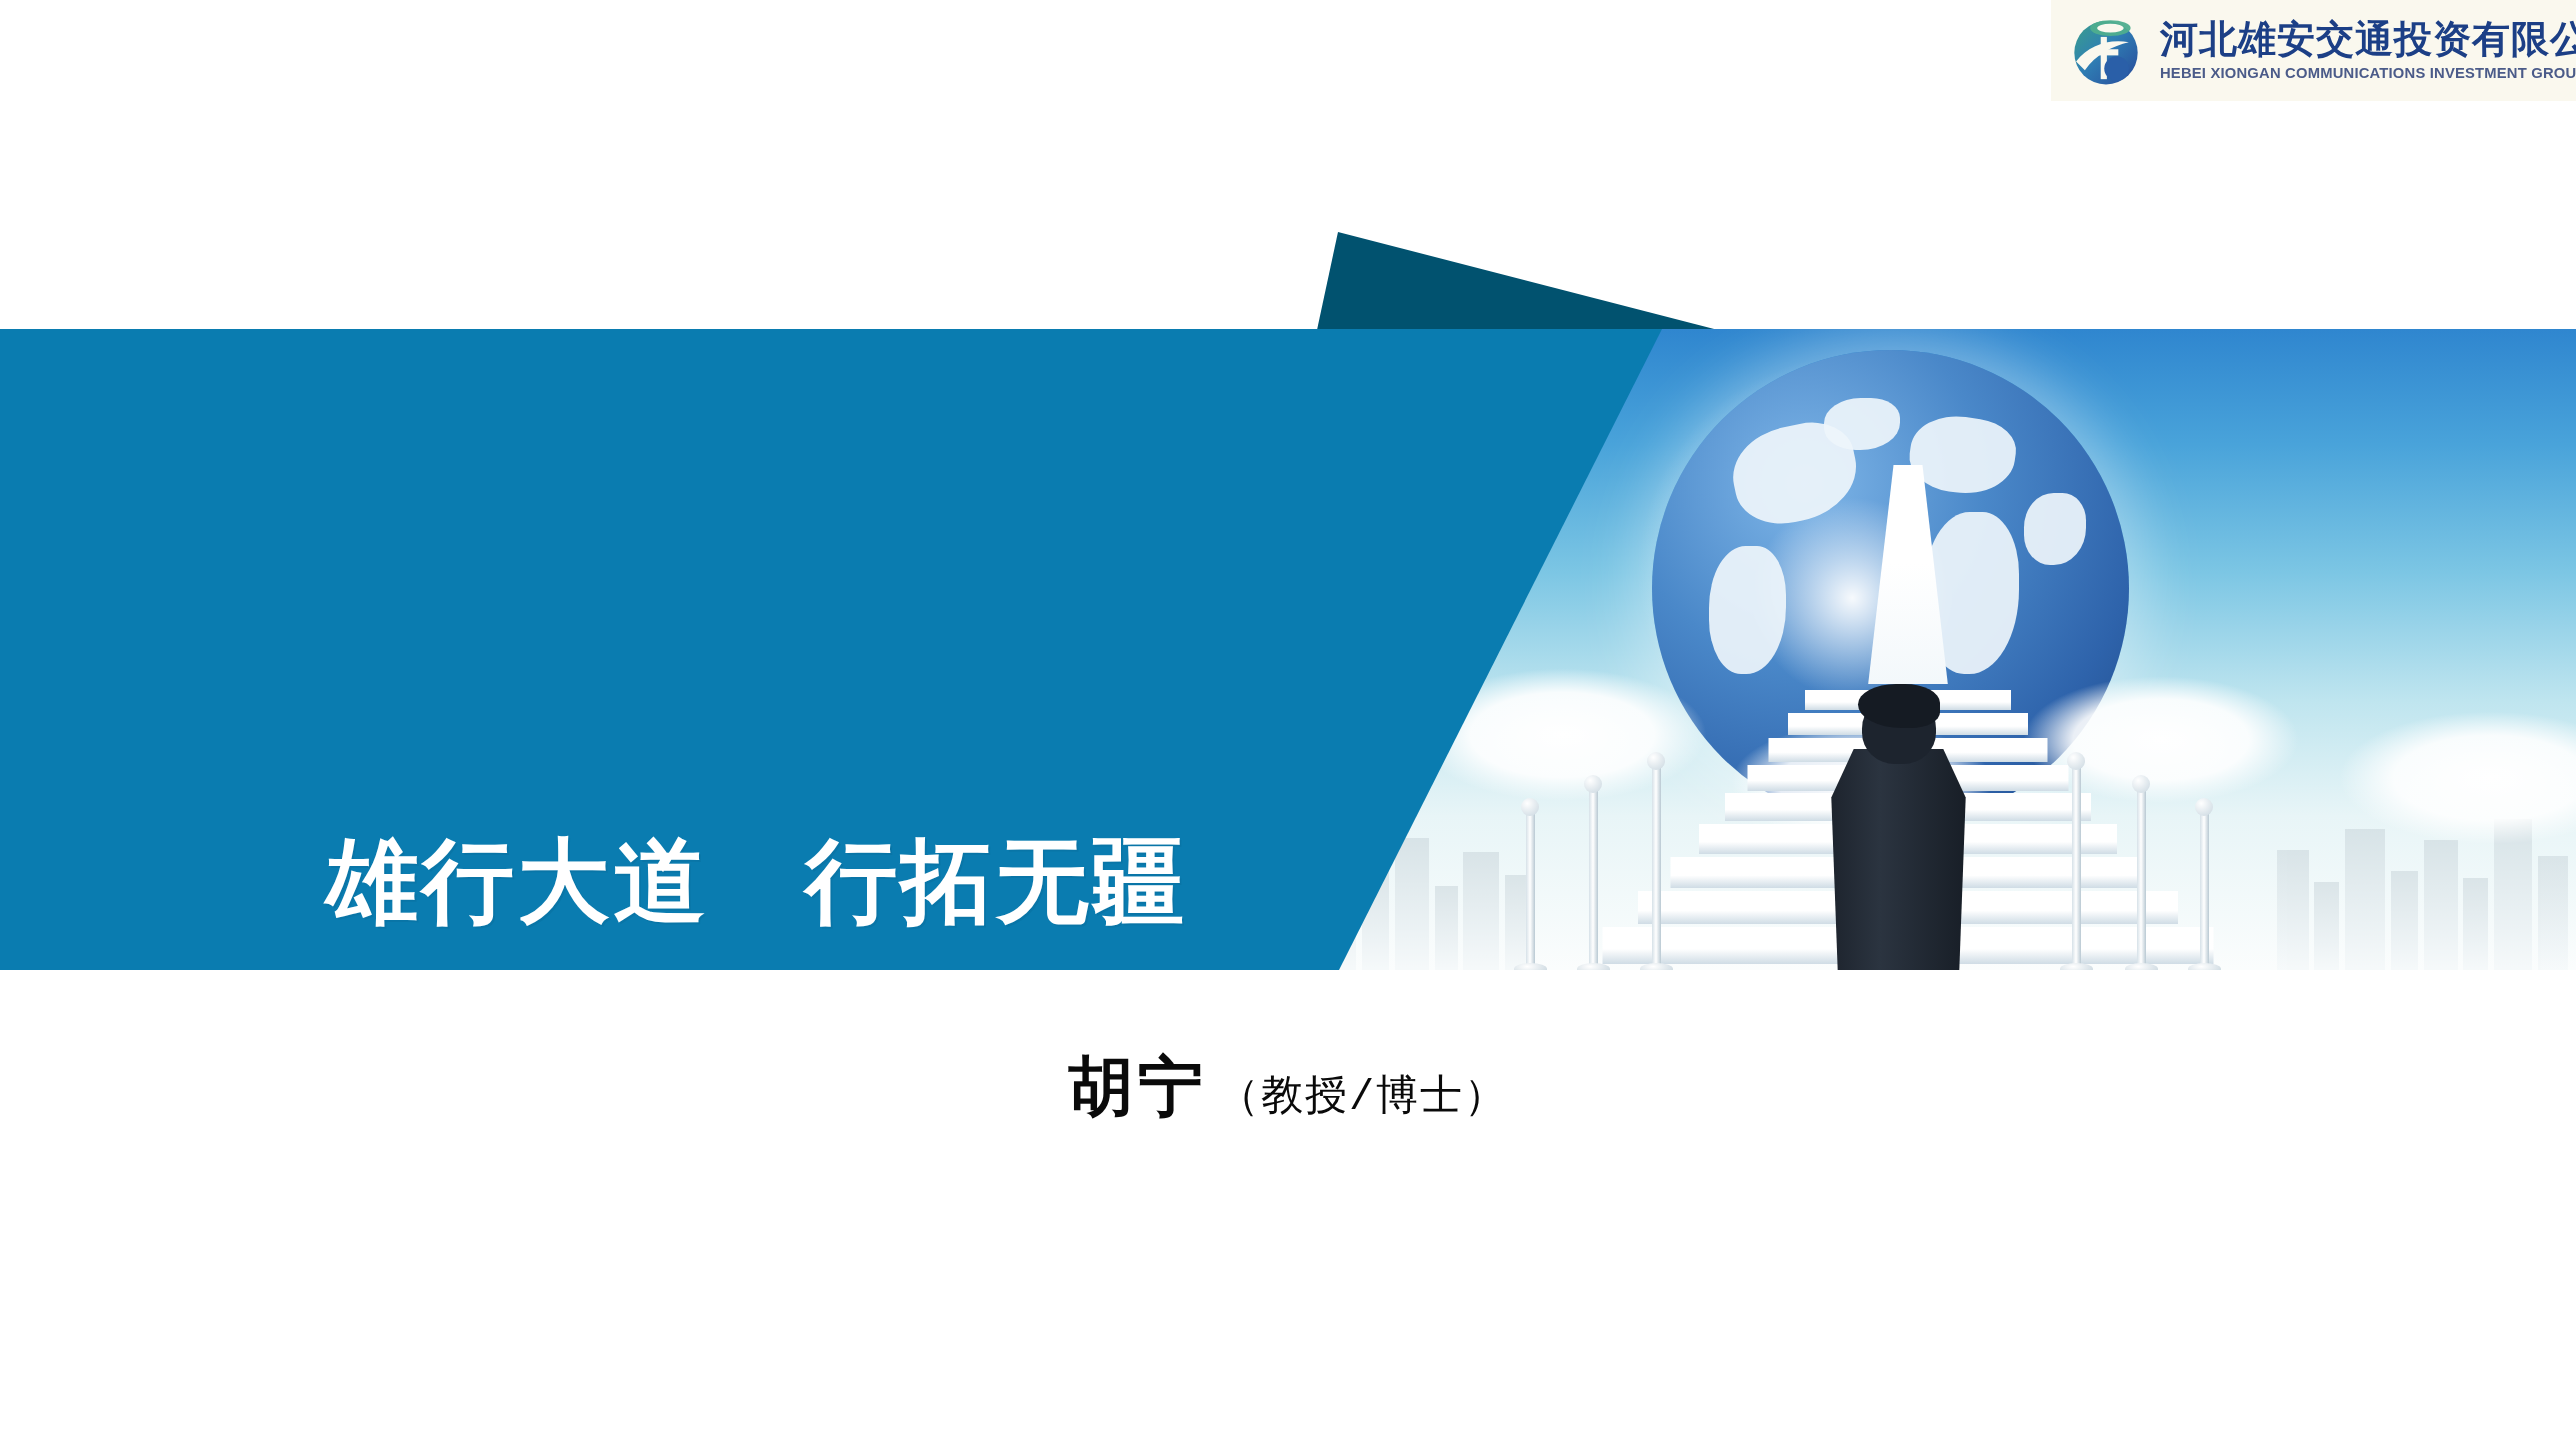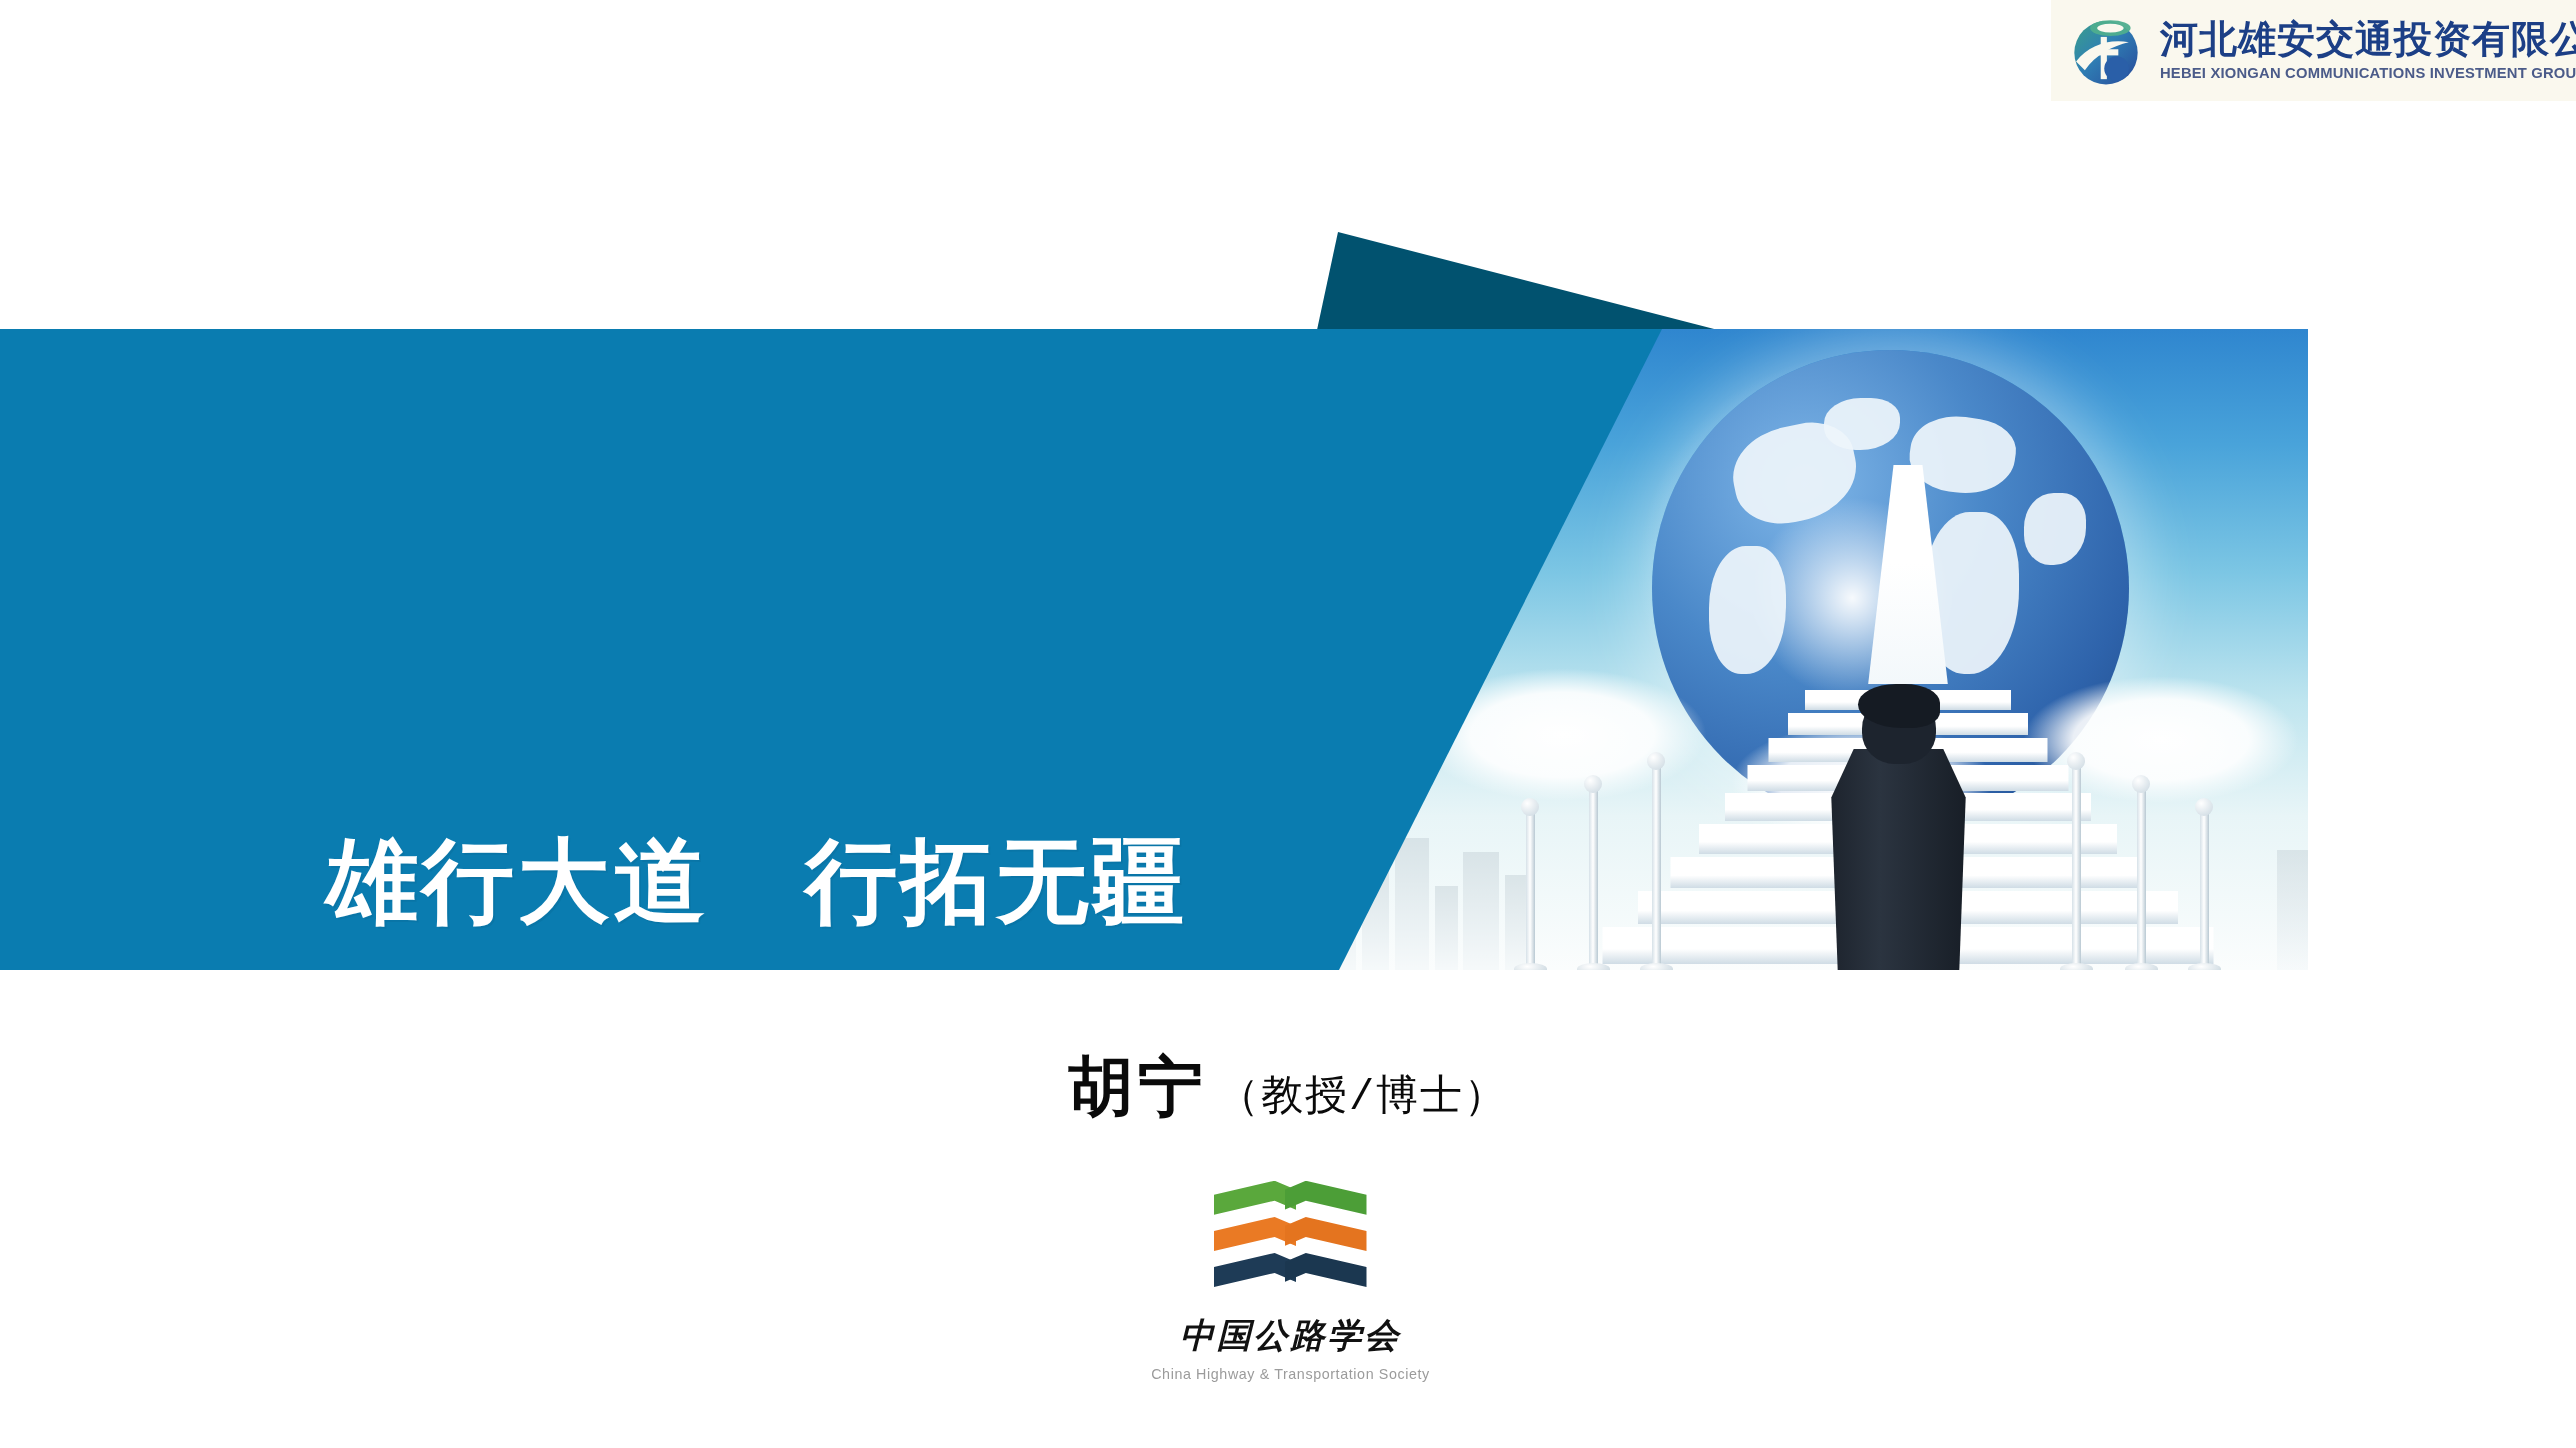--- a/index.html
+++ b/index.html
@@ -60,21 +60,21 @@
     white-space: nowrap;
     transform: scaleX(0.985);
     transform-origin: left center;
   }
 
   
   #hero {
     position: absolute;
     left: 0px;
     top: 329px;
-    width: 2308px;
+    width: 2576px;
     height: 641px;
     overflow: hidden;
   }
   
   #photo {
     position: absolute;
     left: 1240px;
     top: 0px;
     width: 1336px;
     height: 641px;
@@ -445,27 +445,15 @@
     <div id="panel"></div>
 
     <div id="headline">雄行大道　行拓无疆</div>
 
   </div>
 
   <div id="speaker">
     <span id="speaker-name">胡宁</span><span id="speaker-title">（教授/博士）</span>
   </div>
 
-  <div id="society">
-    <div id="society-mark">
-      <span class="face g-left"></span>
-      <span class="face g-right"></span>
-      <span class="face o-left"></span>
-      <span class="face o-right"></span>
-      <span class="face n-left"></span>
-      <span class="face n-right"></span>
-    </div>
-    <div id="society-cn">中国公路学会</div>
-    <div id="society-en">China Highway &amp; Transportation Society</div>
-  </div>
 
 </div>
 
 
 </body></html>

